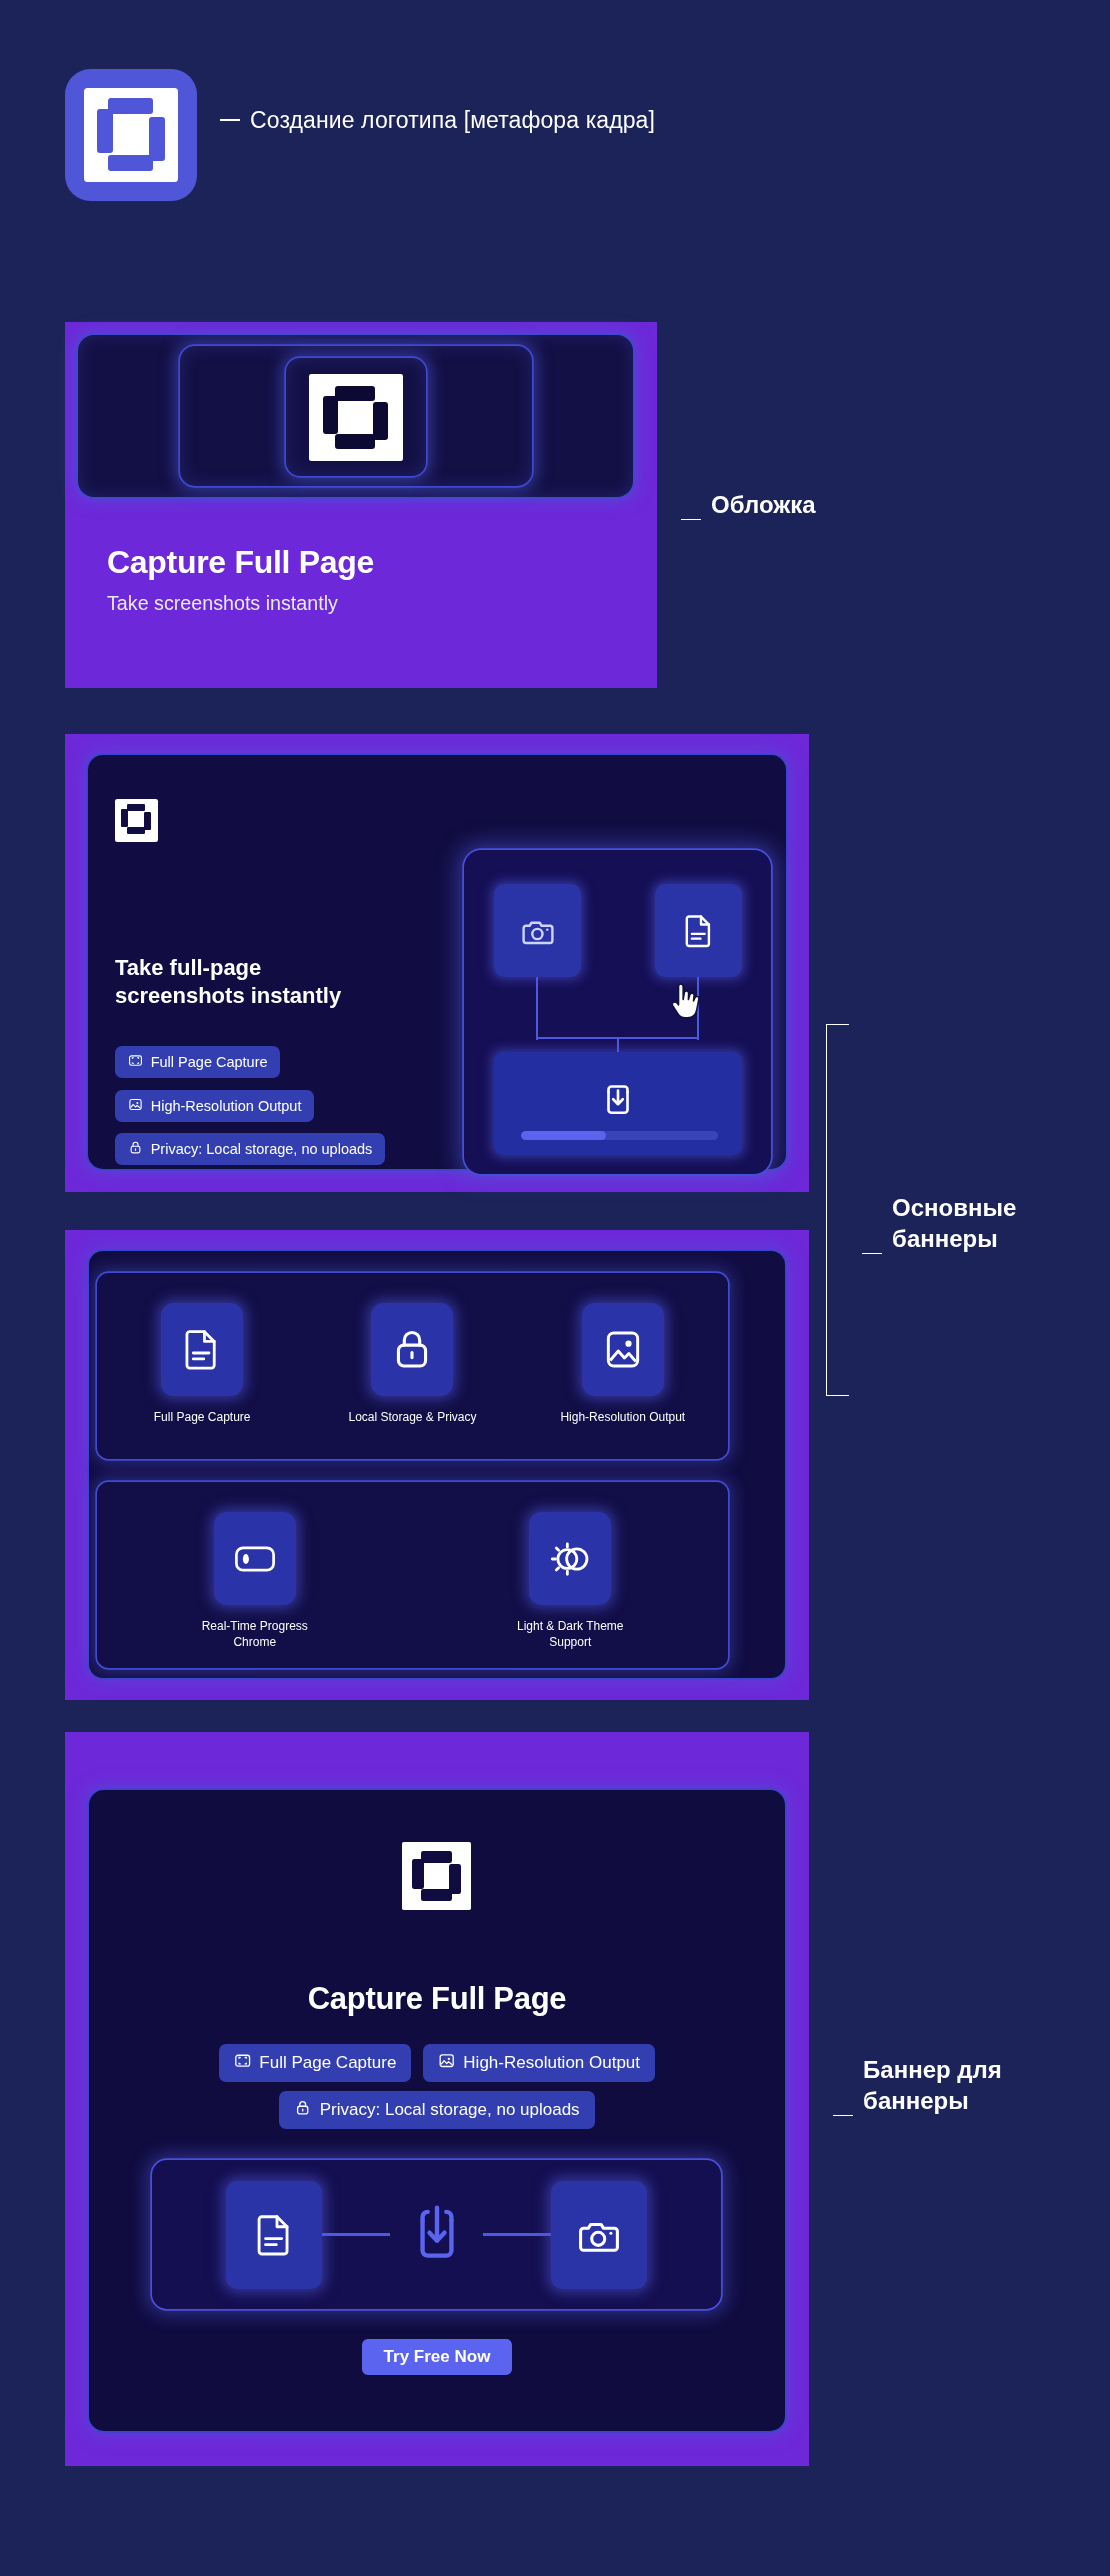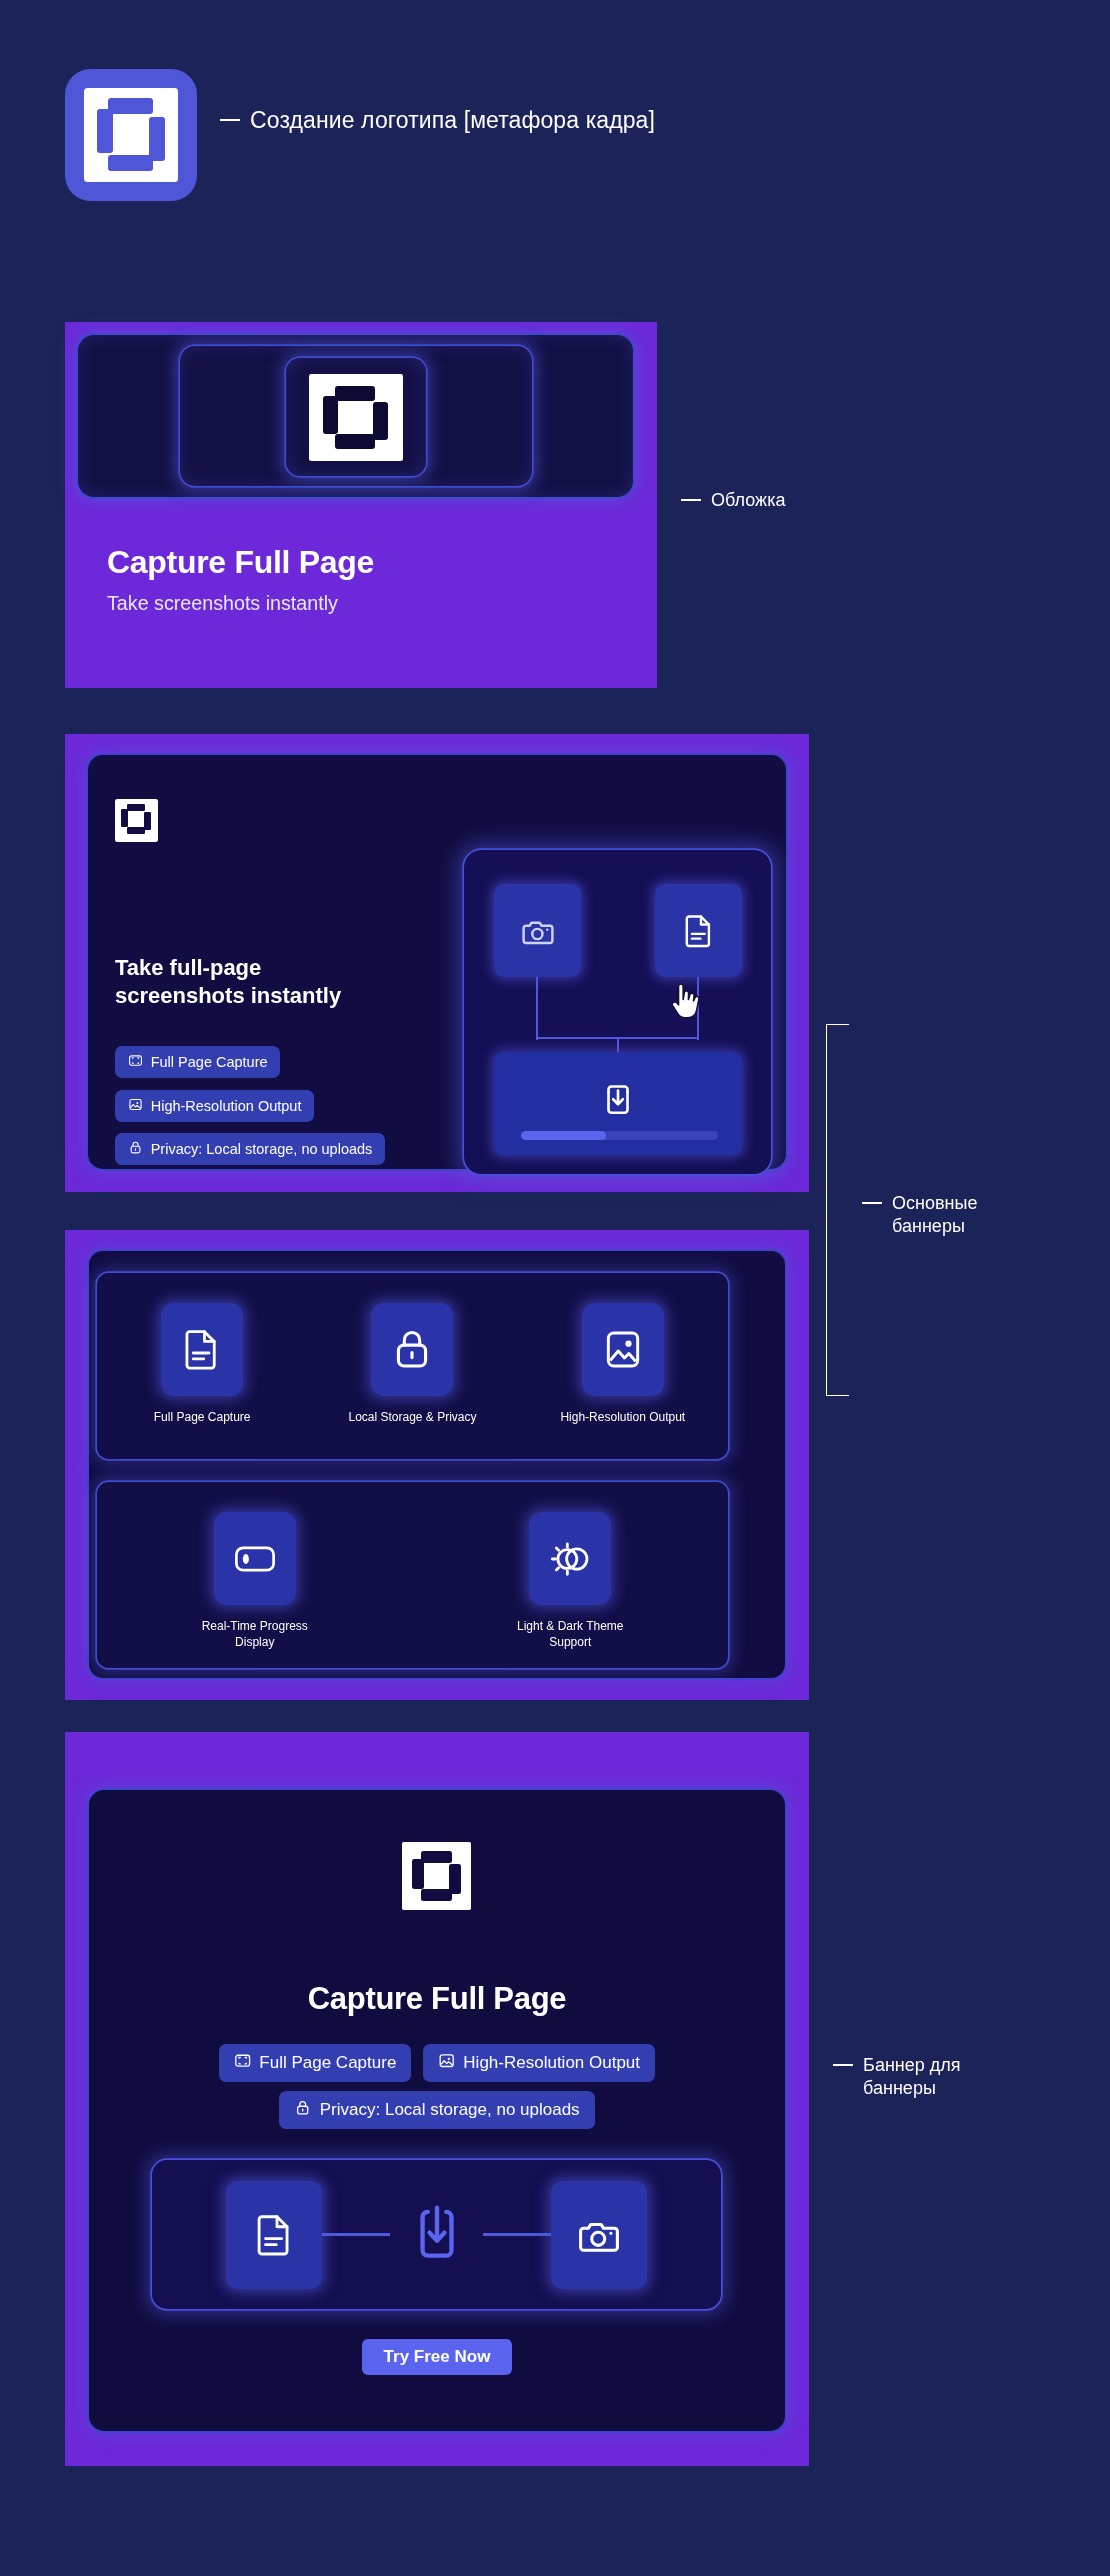--- a/index.html
+++ b/index.html
@@ -33,21 +33,21 @@
     color:#ffffff;font-size:23px;line-height:1.15;font-weight:400;
     letter-spacing:0.1px;white-space:nowrap;
   }
   .header-title .dash{display:inline-block;width:19.7px;height:1.7px;background:#fff;vertical-align:middle;margin-right:10.4px;margin-bottom:3.5px;}
   .header-sub{
     color:#dfe3f5;font-size:11.6px;line-height:1.52;margin-top:8px;font-weight:400;
     max-width:613px;
   }
 
   
-  .anno{position:absolute;display:flex;align-items:flex-start;color:#ffffff;font-size:18px;line-height:1.3;font-weight:400;white-space:pre-line;}
+  .anno{position:absolute;display:flex;align-items:flex-end;color:#ffffff;font-size:24px;line-height:1.3;font-weight:700;white-space:pre-line;}
   .anno .dash{display:inline-block;width:19.7px;height:1.7px;background:#fff;margin-right:10.4px;margin-top:10.4px;flex:0 0 auto;}
   #anno-cover{left:681px;top:489px;}
   #anno-main{left:862px;top:1192px;}
   #anno-ad{left:833px;top:2054px;}
 
   .bracket{
     position:absolute;left:826px;top:1024px;width:22px;height:370px;
     border:1.7px solid #ffffff;border-right:none;
   }
 
@@ -366,21 +366,21 @@
 
     <div class="frow frow-2">
       <div class="feat">
         <div class="ico">
           <svg width="44" height="32" viewBox="0 0 26 18" fill="none" stroke="#ffffff" stroke-width="1.6">
             <rect x="2" y="2.4" width="22" height="13.2" rx="4"></rect>
             <ellipse cx="7.6" cy="9" rx="1.8" ry="3" fill="#fff" stroke="none"></ellipse>
           </svg>
         </div>
         <div class="cap">Real-Time Progress
-Display</div>
+Chrome</div>
       </div>
       <div class="feat">
         <div class="ico">
           <svg width="49" height="46" viewBox="0 0 28 26" fill="none" stroke="#ffffff" stroke-width="1.6" stroke-linecap="round">
             <circle cx="12.2" cy="13" r="5.4"></circle>
             <circle cx="17.6" cy="13" r="5.8"></circle>
             <path d="M12.2 4.4v1.7M12.2 20v1.7M3.6 13h1.8M5.9 6.7l1.3 1.3M5.9 19.3l1.3-1.3"></path>
           </svg>
         </div>
         <div class="cap">Light &amp; Dark Theme

